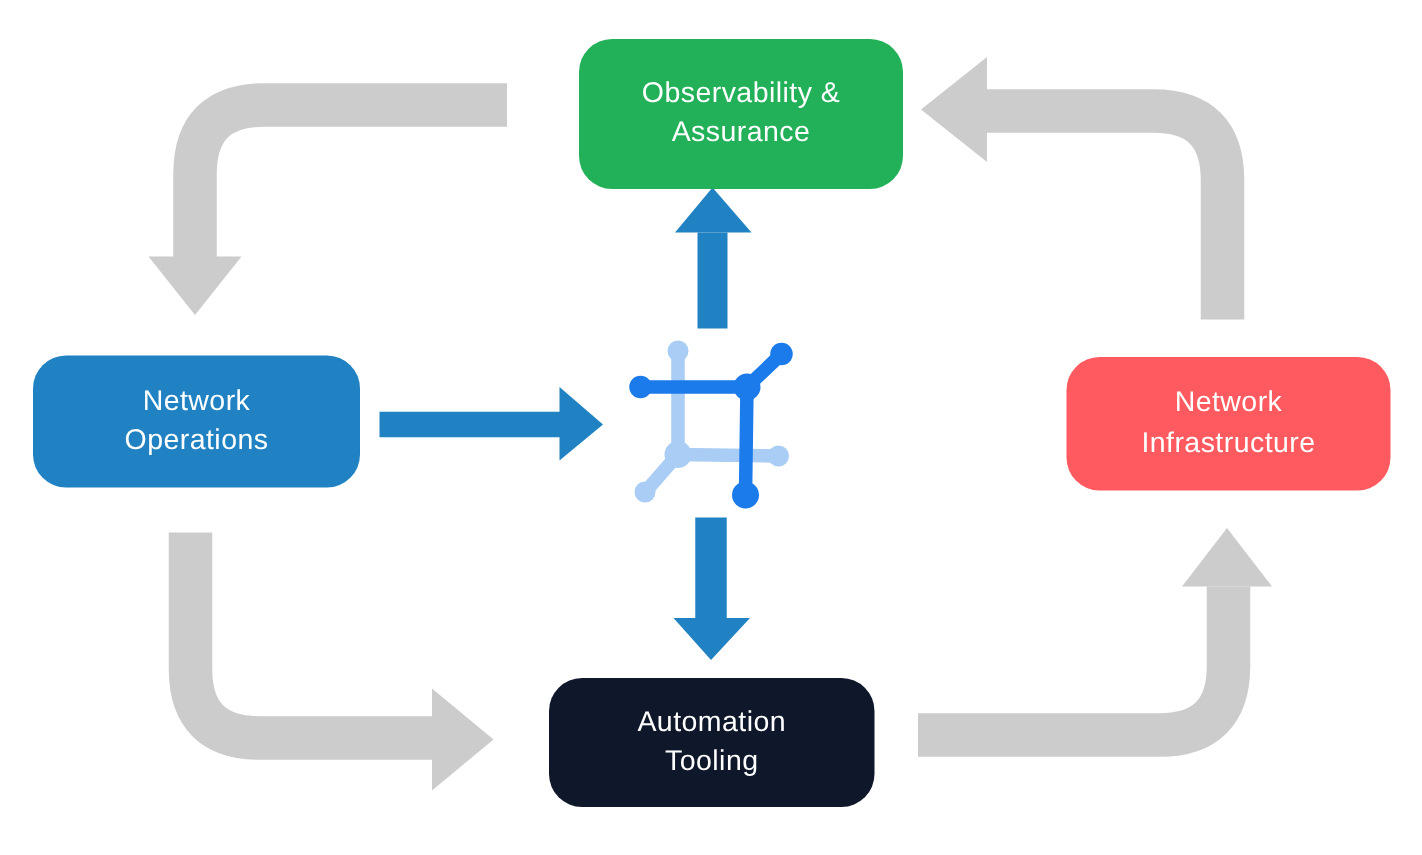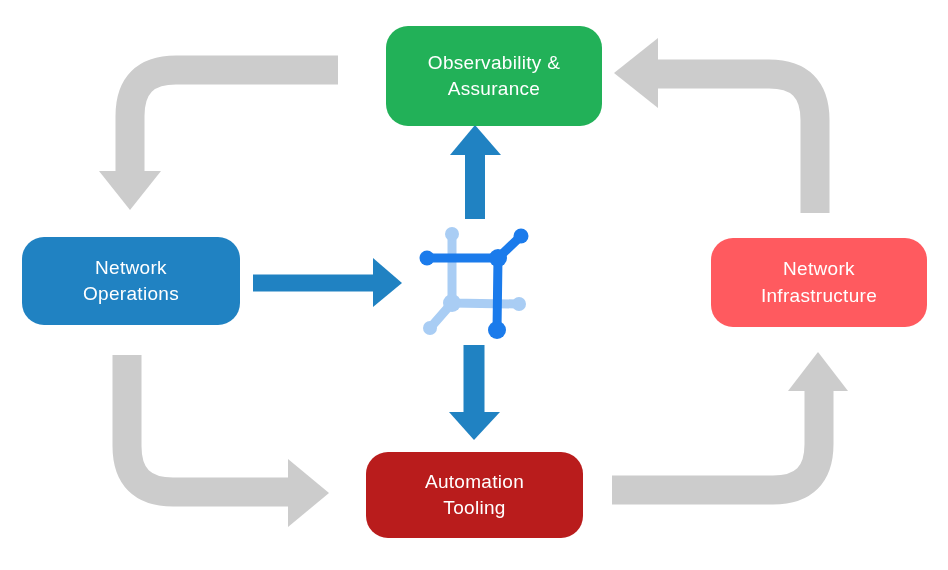--- a/index.html
+++ b/index.html
@@ -96,16 +96,16 @@
 
   <div class="node-box" id="node-observability" style="background: rgb(34, 177, 88);">Observability &amp;
 Assurance</div>
 
   <div class="node-box" id="node-operations" style="background: rgb(32, 130, 194);">Network
 Operations</div>
 
   <div class="node-box" id="node-infrastructure" style="background: rgb(255, 90, 95);">Network
 Infrastructure</div>
 
-  <div class="node-box" id="node-automation" style="background: #b91c1c;">Automation
+  <div class="node-box" id="node-automation" style="background: #0f172a;">Automation
 Tooling</div>
 
 </div>
 
 </body></html>

